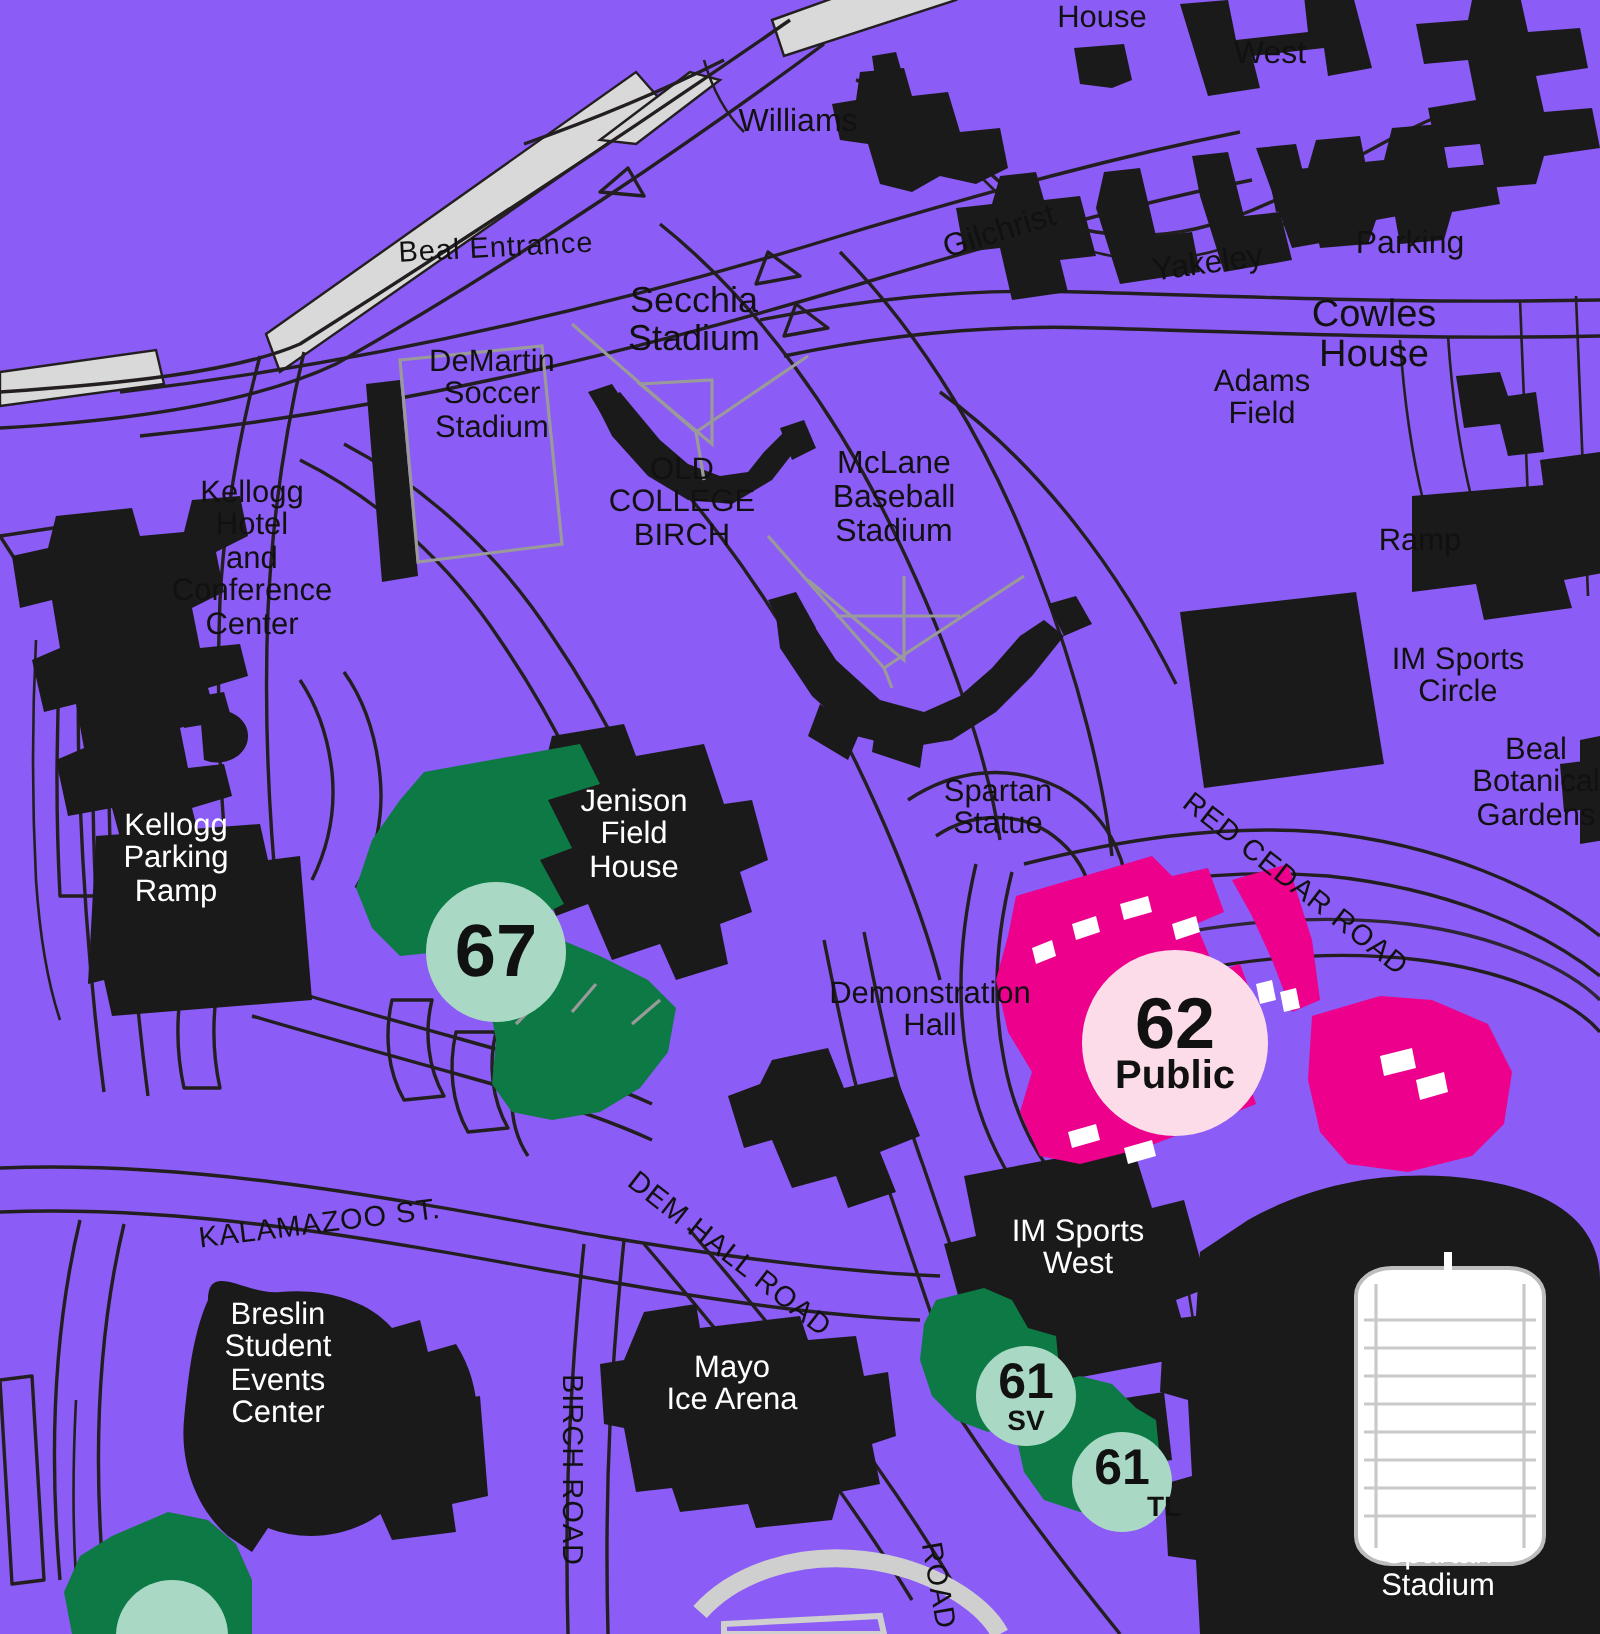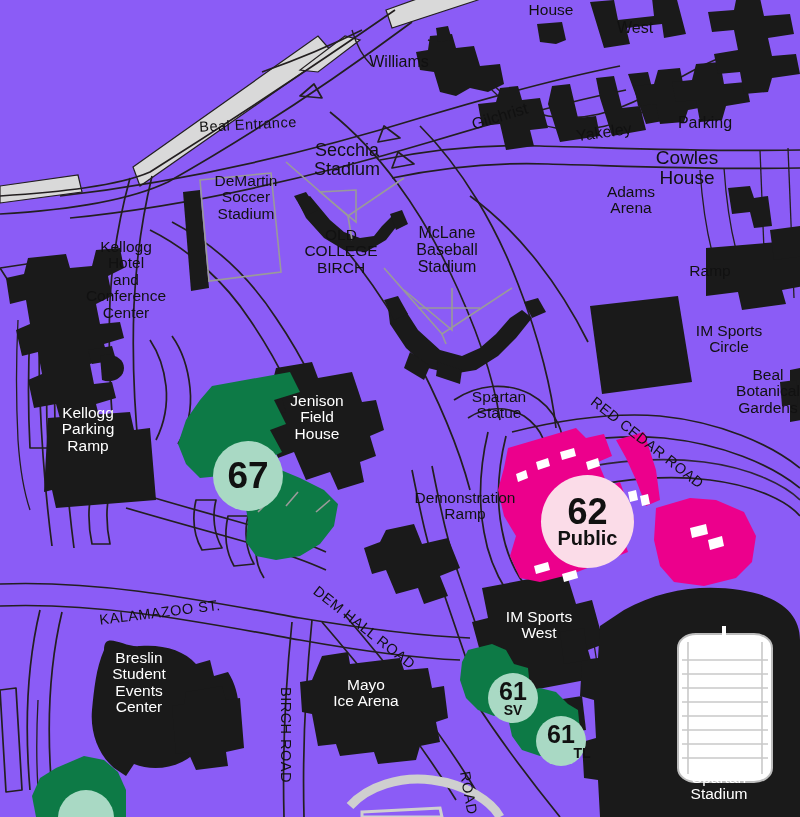--- a/index.html
+++ b/index.html
@@ -255,21 +255,21 @@
       <div class="lbl" style="font-size: 15.5px; left: 551px; top: 2px; transform: translate(-50%, -50%);">Wills
 House</div>
       <div class="lbl" style="font-size: 16px; left: 635px; top: 28px; transform: translate(-50%, -50%);">West</div>
       <div class="lbl" style="font-size: 16px; left: 399px; top: 62px; transform: translate(-50%, -50%);">Williams</div>
       <div class="lbl" style="font-size: 16px; left: 500px; top: 117px; transform: translate(-50%, -50%) rotate(-17deg);">Gilchrist</div>
       <div class="lbl" style="font-size: 16px; left: 604px; top: 133px; transform: translate(-50%, -50%) rotate(-8deg);">Yakeley</div>
       <div class="lbl" style="font-size: 16px; left: 705px; top: 123px; transform: translate(-50%, -50%);">Parking</div>
       <div class="lbl" style="font-size: 19px; left: 687px; top: 168px; transform: translate(-50%, -50%);">Cowles
 House</div>
       <div class="lbl" style="font-size: 15.5px; left: 631px; top: 200px; transform: translate(-50%, -50%);">Adams
-Arena</div>
+Field</div>
       <div class="lbl" style="font-size: 15.5px; left: 710px; top: 271px; transform: translate(-50%, -50%);">Ramp</div>
       <div class="lbl" style="font-size: 15.5px; left: 729px; top: 339px; transform: translate(-50%, -50%);">IM Sports
 Circle</div>
       <div class="lbl" style="font-size: 15.5px; left: 735px; top: 392px; transform: translate(-50%, -50%); margin-left: 33px;">Beal
 Botanical
 Gardens</div>
       <div class="lbl" style="font-size: 18px; left: 347px; top: 160px; transform: translate(-50%, -50%);">Secchia
 Stadium</div>
       <div class="lbl" style="font-size: 15.5px; left: 246px; top: 198px; transform: translate(-50%, -50%);">DeMartin
 Soccer
@@ -287,21 +287,21 @@
 Center</div>
       <div class="lbl white" style="font-size: 15.5px; left: 88px; top: 430px; transform: translate(-50%, -50%);">Kellogg
 Parking
 Ramp</div>
       <div class="lbl white" style="font-size: 15.5px; left: 317px; top: 418px; transform: translate(-50%, -50%);">Jenison
 Field
 House</div>
       <div class="lbl" style="font-size: 15.5px; left: 499px; top: 405px; transform: translate(-50%, -50%);">Spartan
 Statue</div>
       <div class="lbl" style="font-size: 15.5px; left: 465px; top: 506px; transform: translate(-50%, -50%);">Demonstration
-Ramp</div>
+Hall</div>
       <div class="lbl white" style="font-size: 15.5px; left: 539px; top: 625px; transform: translate(-50%, -50%);">IM Sports
 West</div>
       <div class="lbl white" style="font-size: 15.5px; left: 139px; top: 683px; transform: translate(-50%, -50%);">Breslin
 Student
 Events
 Center</div>
       <div class="lbl white" style="font-size: 15.5px; left: 366px; top: 693px; transform: translate(-50%, -50%);">Mayo
 Ice Arena</div>
       <div class="lbl white" style="font-size: 15.5px; left: 719px; top: 786px; transform: translate(-50%, -50%);">Spartan
 Stadium</div>

